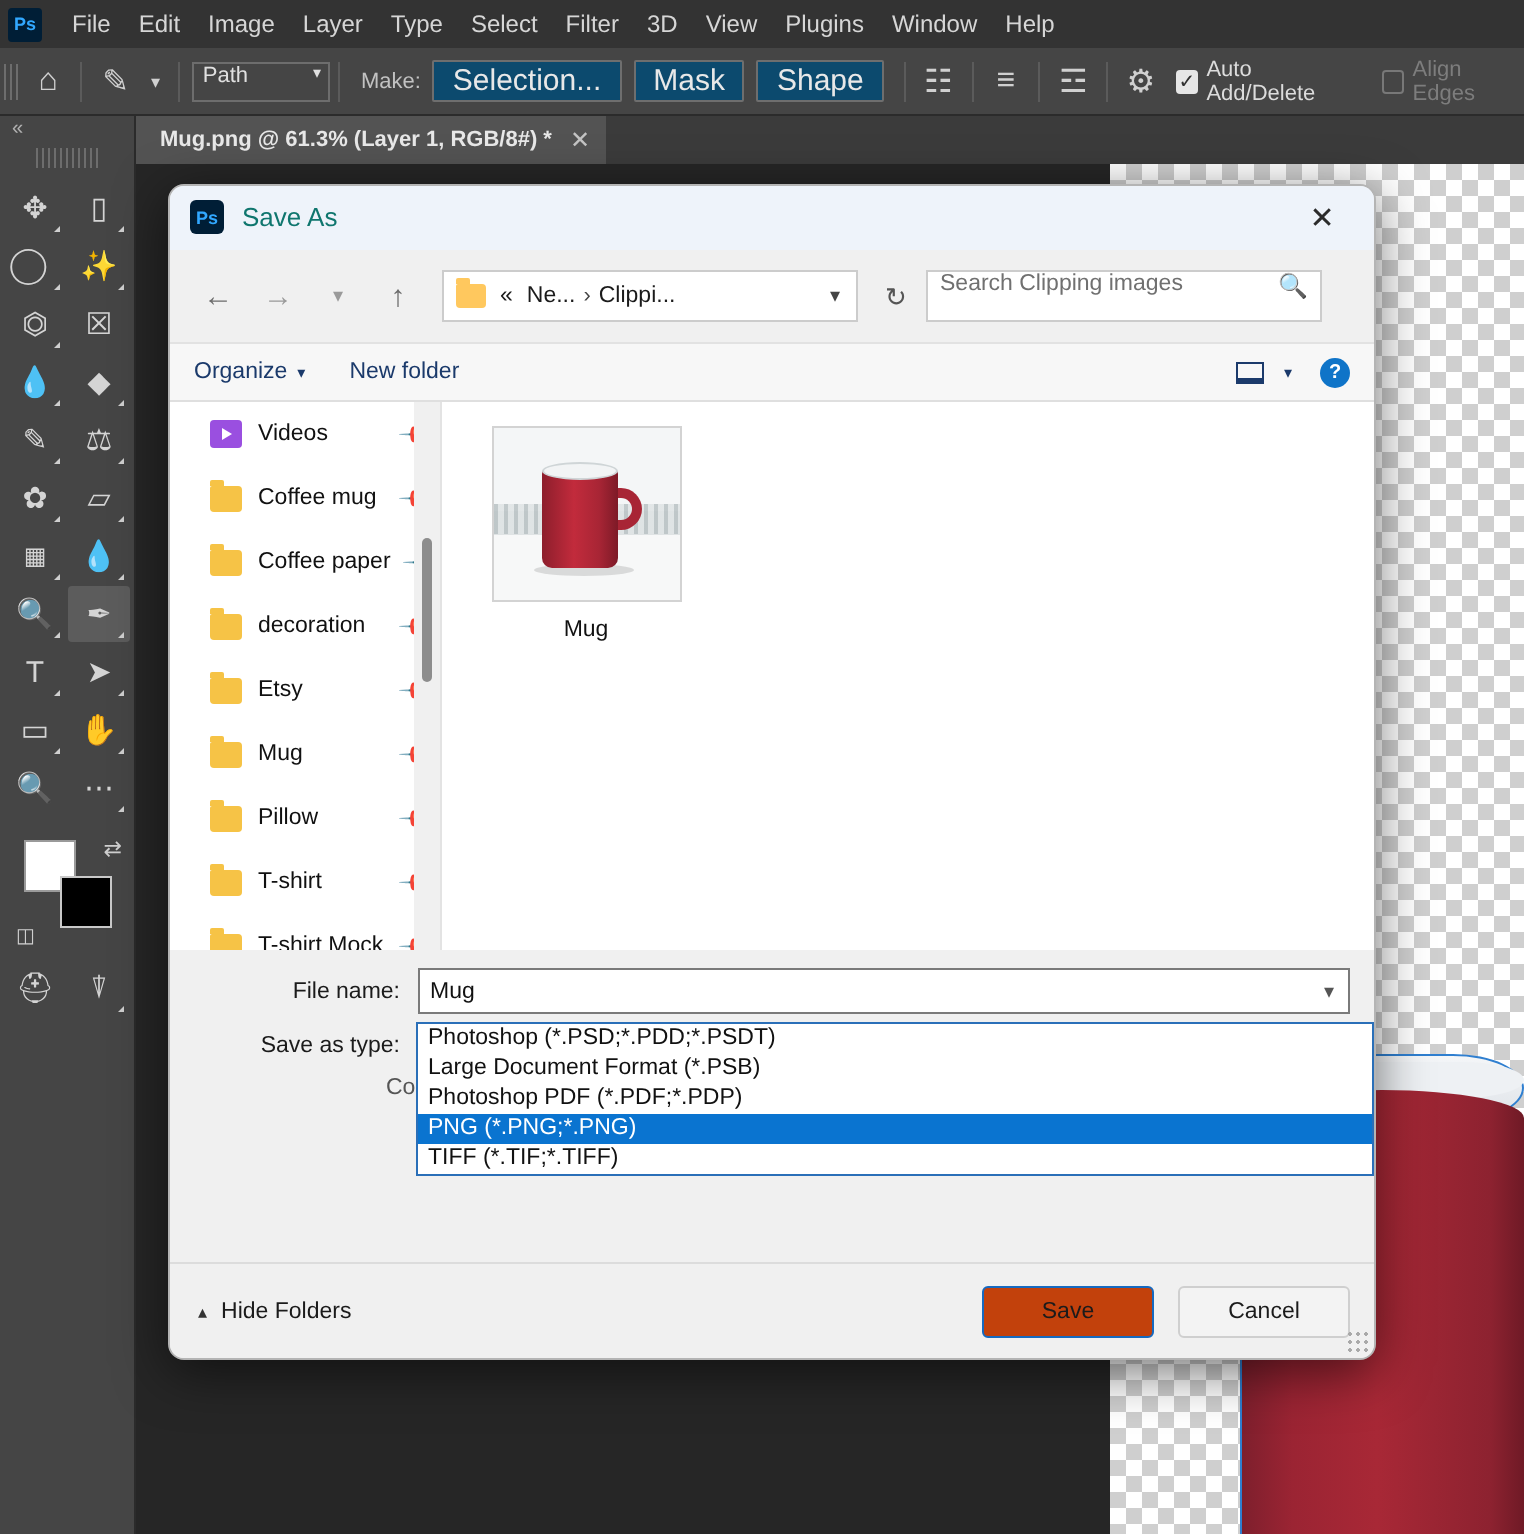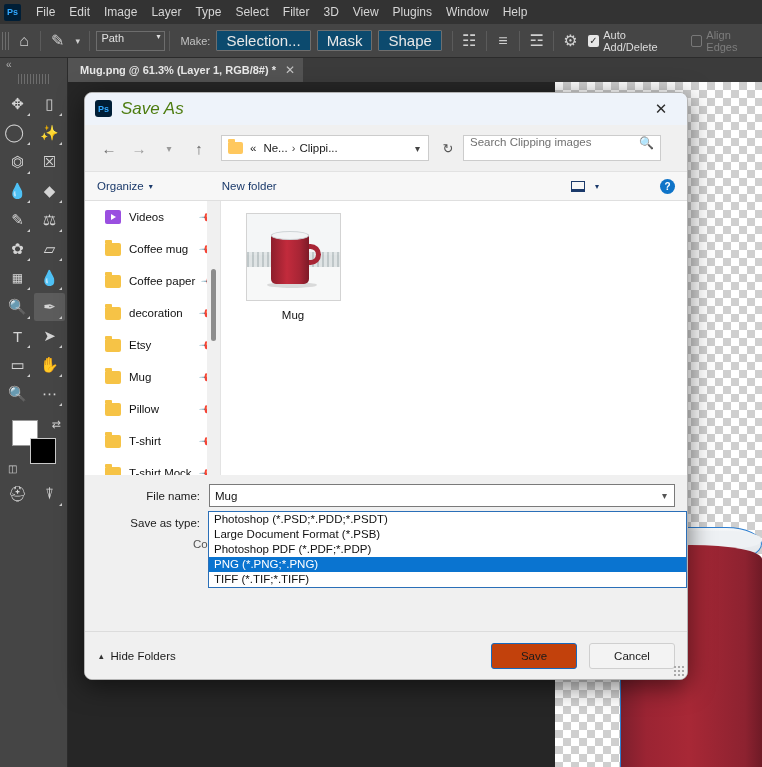--- a/index.html
+++ b/index.html
@@ -115,21 +115,21 @@
     box-shadow: 0 6px 26px rgba(0,0,0,.55); overflow: hidden;
     font-family: "Liberation Sans", sans-serif;
   }
   .dlg-title {
     height: 32px; background: #eef3fa; display: flex; align-items: center;
     padding: 0 6px 0 10px; border-bottom: 1px solid #eef3fa;
   }
   .dlg-ps-ico { width: 17px; height: 17px; background: #001e36; border-radius: 3px;
     color: #31a8ff; font-size: 9px; font-weight: bold; display: flex;
     align-items: center; justify-content: center; margin-right: 9px; }
-  .dlg-title-text { font-size: 17px; color: #4d7c0f; flex: 1; font-style: italic; }
+  .dlg-title-text { font-size: 13px; color: #0f766e; flex: 1; }
   .dlg-close { width: 40px; height: 30px; display: flex; align-items: center;
     justify-content: center; color: #2b2b2b; font-size: 15px; }
 
   .dlg-nav { height: 46px; background: #f0f0f0; display: flex; align-items: center;
     padding: 0 10px; gap: 2px; }
   .nav-btn { width: 28px; height: 28px; display: flex; align-items: center;
     justify-content: center; color: #6d6d6d; font-size: 15px; }
   .nav-btn.dim { color: #9a9a9a; }
   .crumb-bar { flex: 1; height: 26px; background: #ffffff; border: 1px solid #cccccc;
     display: flex; align-items: center; padding: 0 2px 0 6px; margin: 0 4px 0 6px;
@@ -143,21 +143,21 @@
   .crumb-spacer { flex: 1; }
   .crumb-chev { color: #444; font-size: 10px; padding: 0 6px; }
   .refresh-btn { width: 26px; height: 26px; display: flex; align-items: center;
     justify-content: center; color: #555; font-size: 13px; }
   .search-box { width: 198px; height: 26px; background: #ffffff; border: 1px solid #cccccc;
     display: flex; align-items: flex-start; padding: 0 6px; }
   .search-ph { flex: 1; font-size: 11.5px; color: #707070; }
   .search-ico { color: #333; font-size: 12px; }
 
   .dlg-toolbar { height: 30px; background: #f7f7f7; border-top: 1px solid #e2e2e2;
-    border-bottom: 1px solid #dfdfdf; display: flex; align-items: center; padding: 0 12px; gap: 47px; }
+    border-bottom: 1px solid #dfdfdf; display: flex; align-items: center; padding: 0 12px; }
   .tb-item { font-size: 11.5px; color: #1b3a6b; margin-right: 22px;
     display: flex; align-items: center; gap: 5px; }
   .tb-caret { font-size: 8px; color: #1b3a6b; }
   .tb-spacer { flex: 1; }
   .view-ico { width: 14px; height: 11px; border: 1.4px solid #1b3a6b; border-bottom-width: 3px; }
   .help-ico { width: 15px; height: 15px; border-radius: 50%; background: #0f74c8;
     color: #fff; font-size: 10px; font-weight: bold; display: flex;
     align-items: center; justify-content: center; margin-left: 14px; }
 
   .dlg-body { display: flex; height: 274px; background: #ffffff; }

